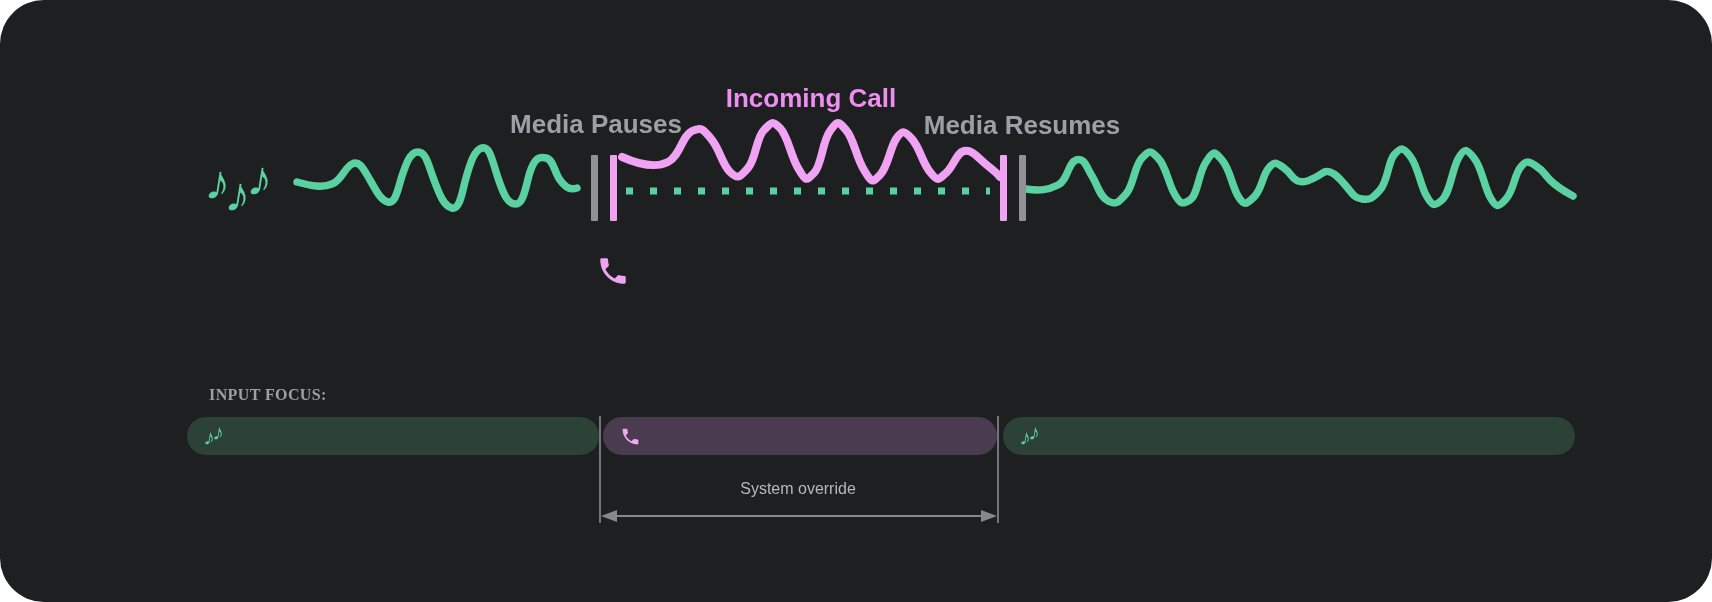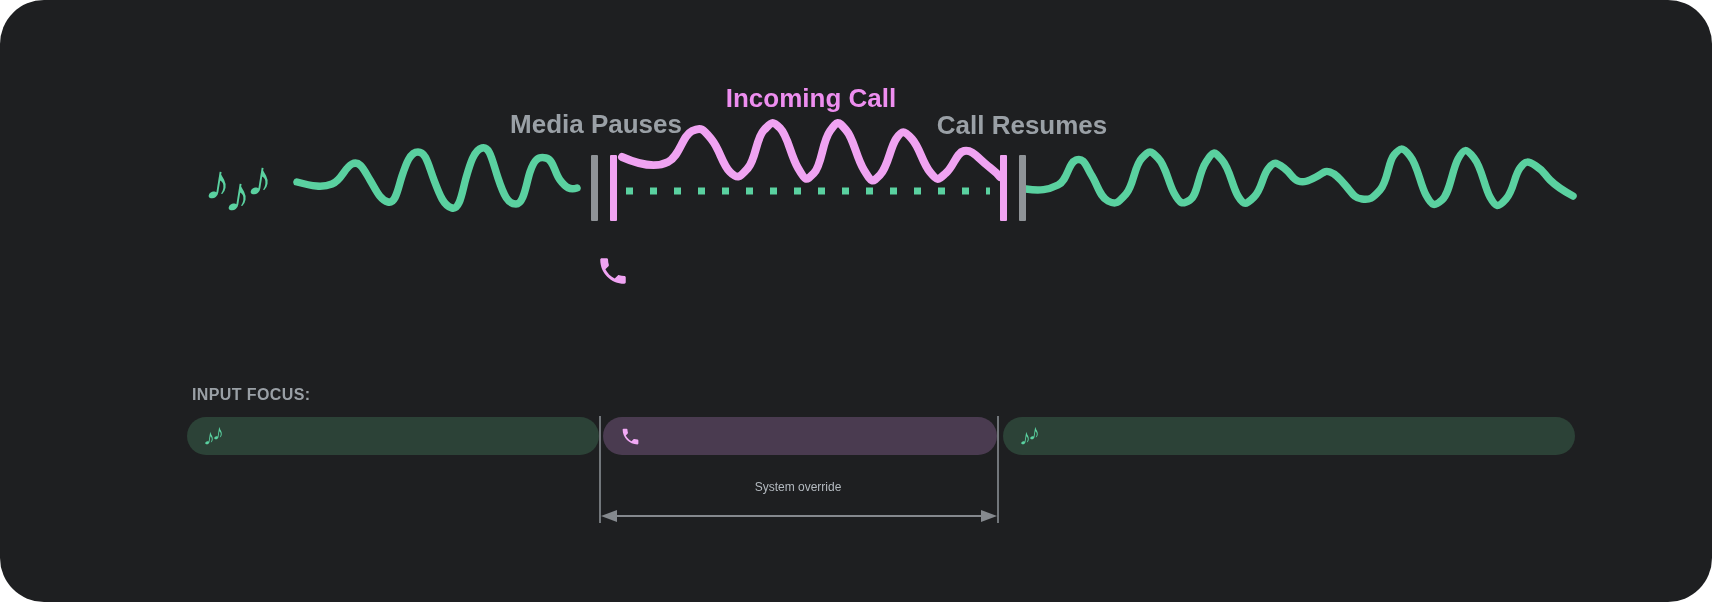--- a/index.html
+++ b/index.html
@@ -15,33 +15,33 @@
   .label{position:absolute;color:var(--label-gray);font-size:26px;font-weight:600;white-space:nowrap;transform:translateX(-50%);}
   .label-media-pauses{left:596px;top:109px;text-align:right;}
   .label-incoming-call{left:811px;top:83px;color:var(--pink-strong);}
   .label-media-resumes{left:1022px;top:110px;}
   .big-notes{position:absolute;left:206px;top:150px;width:70px;height:74px;}
   .big-notes span{position:absolute;color:var(--green);font-size:50px;line-height:1;transform:rotate(9deg);}
   .big-notes .n1{left:0;top:8px;}
   .big-notes .n2{left:20px;top:20px;}
   .big-notes .n3{left:42px;top:4px;}
   .top-phone{position:absolute;left:596px;top:254px;width:34px;height:34px;}
-  .input-focus-heading{position:absolute;left:192px;top:386px;color:var(--label-gray);font-size:16px;font-weight:700;letter-spacing:.4px;white-space:nowrap;}
+  .input-focus-heading{position:absolute;left:209px;top:386px;color:var(--label-gray);font-size:16px;font-weight:700;letter-spacing:.4px;white-space:nowrap;font-family:Liberation Serif, serif;}
   .bar{position:absolute;top:417px;height:38px;border-radius:19px;display:flex;align-items:center;padding-left:17px;}
   .bar-media{background:var(--green-dark);}
   .bar-call{background:var(--purple-dark);}
   .bar-1{left:187px;width:412px;}
   .bar-2{left:603px;width:394px;}
   .bar-3{left:1003px;width:572px;}
   .bar-notes{position:relative;width:26px;height:26px;}
   .bar-notes span{position:absolute;color:var(--green);font-size:22px;line-height:1;transform:rotate(9deg);}
   .bar-notes .n1{left:0;top:4px;}
   .bar-notes .n2{left:9px;top:-1px;}
   .bar-phone{width:21px;height:21px;}
-  .override-label{position:absolute;left:798px;top:480px;transform:translateX(-50%);color:var(--override-text);font-size:12px;white-space:nowrap;}
+  .override-label{position:absolute;left:798px;top:480px;transform:translateX(-50%);color:var(--override-text);font-size:16px;white-space:nowrap;}
 </style>
 </head>
 <body>
 
 <div class="page">
   <div class="card"></div>
 
   <svg class="vector-layer" viewBox="0 0 1712 602">
 
     <path d="M297,182 C312,186 322,188 332,184 S344,168 352,164 S364,170 370,180 S380,200 388,202 S398,188 402,176 S410,152 418,152 S428,164 434,180 S444,206 452,208 S462,192 466,178 S474,150 482,148 S492,160 498,178 S508,204 516,204 S526,184 530,172 S538,156 546,158 S554,172 560,180 S570,190 577,188" fill="none" stroke="#5ad1a0" stroke-width="7.5" stroke-linecap="round"></path>
@@ -61,21 +61,21 @@
     <line x1="998" y1="416" x2="998" y2="523" stroke="#9aa0a6" stroke-width="1.6" opacity="0.85"></line>
     <g stroke="#85898e" fill="#85898e">
       <line x1="612" y1="516" x2="986" y2="516" stroke-width="1.8"></line>
       <polygon points="601,516 617,510 617,522" stroke="none"></polygon>
       <polygon points="997,516 981,510 981,522" stroke="none"></polygon>
     </g>
   </svg>
 
   <div class="label label-media-pauses">Media Pauses</div>
   <div class="label label-incoming-call">Incoming Call</div>
-  <div class="label label-media-resumes">Call Resumes</div>
+  <div class="label label-media-resumes">Media Resumes</div>
 
   <div class="big-notes">
     <span class="n1">♪</span>
     <span class="n2">♪</span>
     <span class="n3">♪</span>
   </div>
 
   <svg class="top-phone" viewBox="0 0 24 24">
     <path fill="#f0a3f2" d="M6.62 10.79c1.44 2.83 3.76 5.14 6.59 6.59l2.2-2.2c.27-.27.67-.36 1.02-.24 1.12.37 2.33.57 3.57.57.55 0 1 .45 1 1V20c0 .55-.45 1-1 1-9.39 0-17-7.61-17-17 0-.55.45-1 1-1h3.5c.55 0 1 .45 1 1 0 1.25.2 2.45.57 3.57.11.35.03.74-.25 1.02l-2.2 2.2z"></path>
   </svg>

